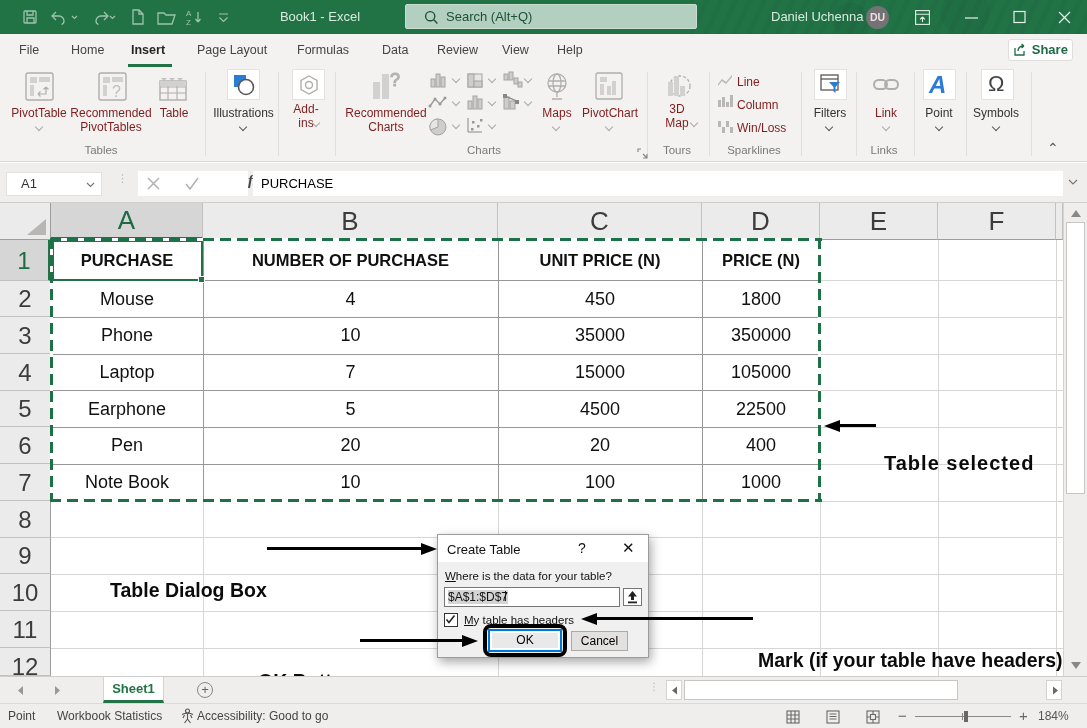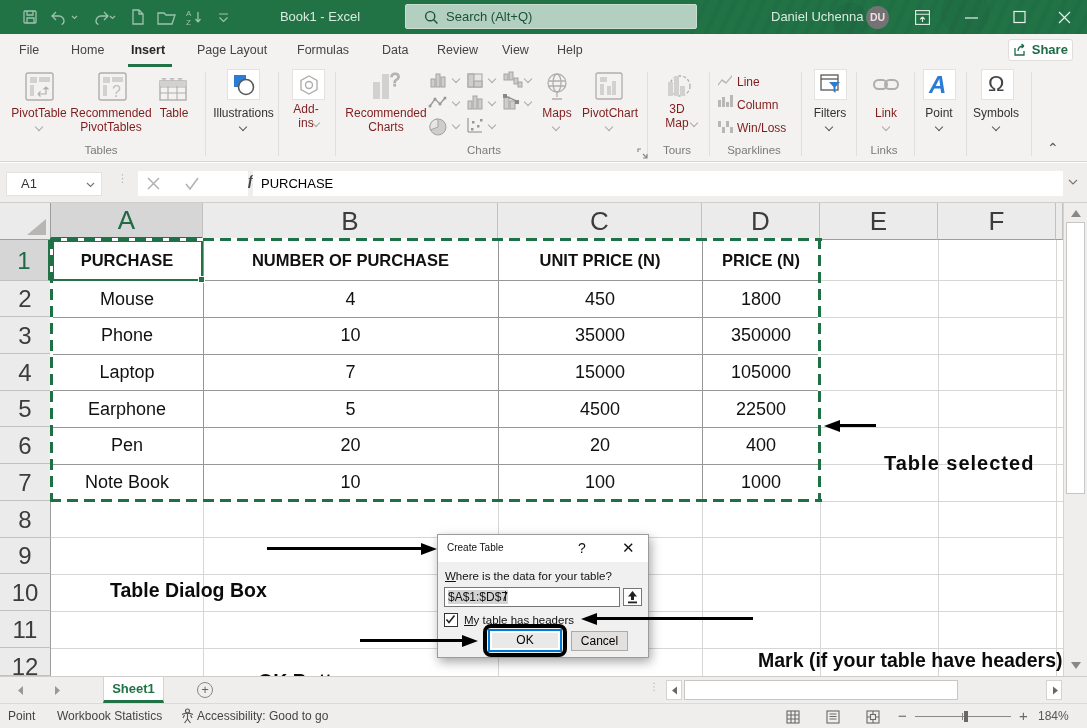--- a/index.html
+++ b/index.html
@@ -452,21 +452,21 @@
   <div class="ann" style="left:758px;top:406px;">Mark (if your table have headers)</div>
   <div class="ahead" style="left:581px;top:409.5px;border-right:16px solid #000;border-top:6px solid transparent;border-bottom:6px solid transparent;"></div>
   <div class="aline" style="left:597px;top:414px;width:156px;"></div>
 
   <div class="ann" style="left:884px;top:209px;font-size:20px;letter-spacing:1px;">Table selected</div>
   <div class="ahead" style="left:824px;top:216.5px;border-right:16px solid #000;border-top:6px solid transparent;border-bottom:6px solid transparent;"></div>
   <div class="aline" style="left:840px;top:221px;width:36px;"></div>
 
   <div class="abs" id="dialog">
     <div class="abs" style="left:0;top:0;width:210px;height:27px;background:#fff;"></div>
-    <div class="dtxt" style="left:9px;top:7px;font-size:10px;">Create Table</div>
+    <div class="dtxt" style="left:9px;top:7px;font-size:13px;">Create Table</div>
     <div class="dtxt" style="left:140px;top:5px;font-size:14px;">?</div>
     <div class="dtxt" style="left:184px;top:4px;font-size:15px;">✕</div>
     <div class="dtxt" style="left:7px;top:35px;"><span style="text-decoration:underline;">W</span>here is the data for your table?</div>
     <div class="abs" style="left:6px;top:52px;width:176px;height:20px;background:#fff;border:1px solid #767676;">
       <span class="dtxt" style="left:3px;top:1.5px;background:#d4d4d4;font-size:12px;">$A$1:$D$7</span>
         <span class="dtxt" style="left:59px;top:1px;">|</span>
     </div>
     <div class="abs" style="left:185px;top:53px;width:19px;height:18px;background:#fff;border:1px solid #767676;">
       <svg class="abs" style="left:3px;top:2px" width="11" height="13" viewBox="0 0 11 13">
           <path d="M5.5 0 L10 5.5 H7 V9 H4 V5.5 H1 z" fill="#222"></path>

